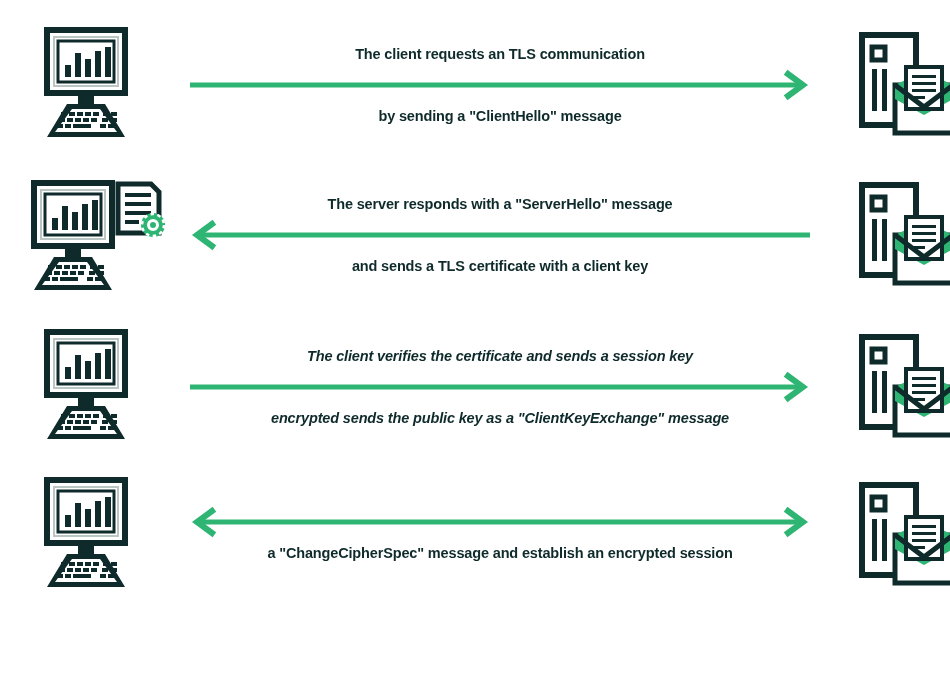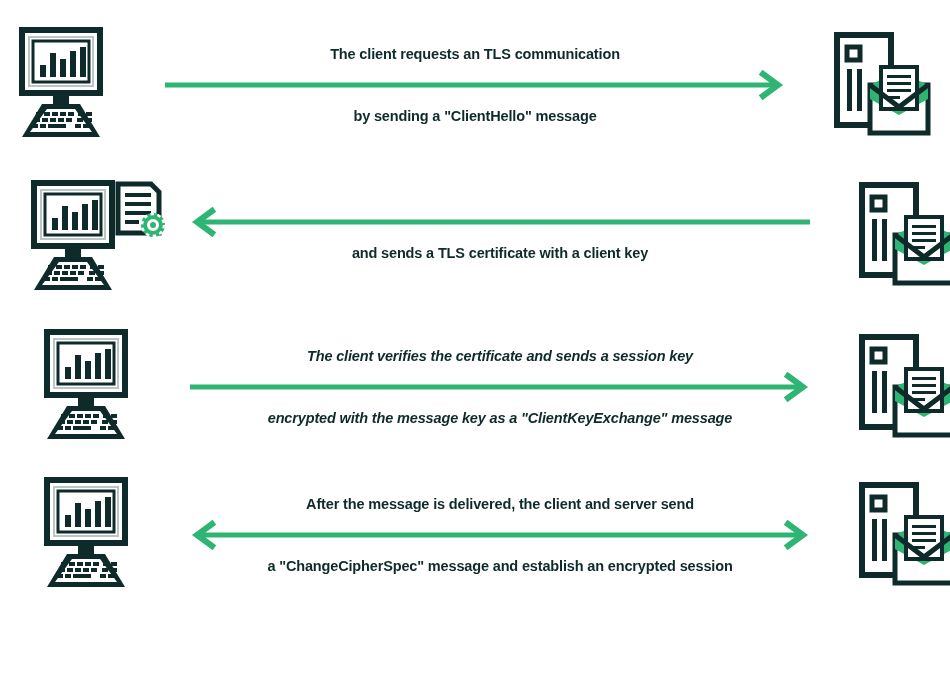--- a/index.html
+++ b/index.html
@@ -23,21 +23,21 @@
 
   .row {
     position: absolute;
     left: 0;
     width: 950px;
     height: 150px;
     display: flex;
     align-items: center;
   }
 
-  .row-1 { top: 10px; justify-content: center; }
+  .row-1 { top: 10px; }
   .row-2 { top: 160px; }
   .row-3 { top: 312px; font-style: italic; }
   .row-4 { top: 460px; }
 
   .endpoint {
     width: 190px;
     height: 150px;
     display: flex;
     align-items: center;
     justify-content: center;
@@ -199,20 +199,21 @@
           <g>
             <circle cx="133" cy="50" r="12" fill="#2FB573"></circle>
             <circle cx="133" cy="50" r="11" fill="none" stroke="#ffffff" stroke-width="2.5" stroke-dasharray="3.5 3.5"></circle>
             <circle cx="133" cy="50" r="4.5" fill="none" stroke="#ffffff" stroke-width="3"></circle>
           </g>
         </g>
       </svg>
     </div>
 
     <div class="middle">
+      <div class="msg-line msg-top">The server responds with a "ServerHello" message</div>
       <svg class="arrow-wrap" viewBox="0 0 620 26">
         <line x1="12" y1="13" x2="620" y2="13" stroke="#2FB573" stroke-width="5"></line>
         <polyline points="22,2 7,13 22,24" fill="none" stroke="#2FB573" stroke-width="6" stroke-linecap="square" stroke-linejoin="miter"></polyline>
       </svg>
       <div class="msg-line msg-bottom">and sends a TLS certificate with a client key</div>
     </div>
 
     <div class="endpoint right">
       <svg width="110" height="116" viewBox="0 0 110 116">
         <rect x="12" y="8" width="54" height="90" fill="#ffffff" stroke="#0E2A2B" stroke-width="6"></rect>
@@ -273,21 +274,21 @@
         </g>
       </svg>
     </div>
 
     <div class="middle">
       <div class="msg-line msg-top">The client verifies the certificate and sends a session key</div>
       <svg class="arrow-wrap" viewBox="0 0 620 26">
         <line x1="0" y1="13" x2="608" y2="13" stroke="#2FB573" stroke-width="5"></line>
         <polyline points="598,2 613,13 598,24" fill="none" stroke="#2FB573" stroke-width="6" stroke-linecap="square" stroke-linejoin="miter"></polyline>
       </svg>
-      <div class="msg-line msg-bottom">encrypted with the message key as a "ClientKeyExchange" message</div>
+      <div class="msg-line msg-bottom">encrypted sends the public key as a "ClientKeyExchange" message</div>
     </div>
 
     <div class="endpoint right">
       <svg width="110" height="116" viewBox="0 0 110 116">
         <rect x="12" y="8" width="54" height="90" fill="#ffffff" stroke="#0E2A2B" stroke-width="6"></rect>
         <rect x="22" y="20" width="13" height="13" fill="#ffffff" stroke="#0E2A2B" stroke-width="5"></rect>
         <rect x="22" y="42" width="5" height="42" fill="#0E2A2B"></rect>
         <rect x="32" y="42" width="5" height="42" fill="#0E2A2B"></rect>
         <g>
           <rect x="45" y="58" width="58" height="48" fill="#ffffff" stroke="#0E2A2B" stroke-width="5"></rect>
@@ -338,21 +339,20 @@
           <rect x="24" y="97" width="6" height="4"></rect>
             <rect x="32" y="97" width="6" height="4"></rect>
           <rect x="40" y="97" width="18" height="4"></rect>
           <rect x="67" y="97" width="6" height="4"></rect>
             <rect x="75" y="97" width="7" height="4"></rect>
         </g>
       </svg>
     </div>
 
     <div class="middle">
-      <div class="msg-line msg-top">After the message is delivered, the client and server send</div>
       <svg class="arrow-wrap" viewBox="0 0 620 26">
         <line x1="10" y1="13" x2="610" y2="13" stroke="#2FB573" stroke-width="5"></line>
         <polyline points="22,2 7,13 22,24" fill="none" stroke="#2FB573" stroke-width="6" stroke-linecap="square" stroke-linejoin="miter"></polyline>
         <polyline points="598,2 613,13 598,24" fill="none" stroke="#2FB573" stroke-width="6" stroke-linecap="square" stroke-linejoin="miter"></polyline>
       </svg>
       <div class="msg-line msg-bottom">a "ChangeCipherSpec" message and establish an encrypted session</div>
     </div>
 
     <div class="endpoint right">
       <svg width="110" height="116" viewBox="0 0 110 116">

